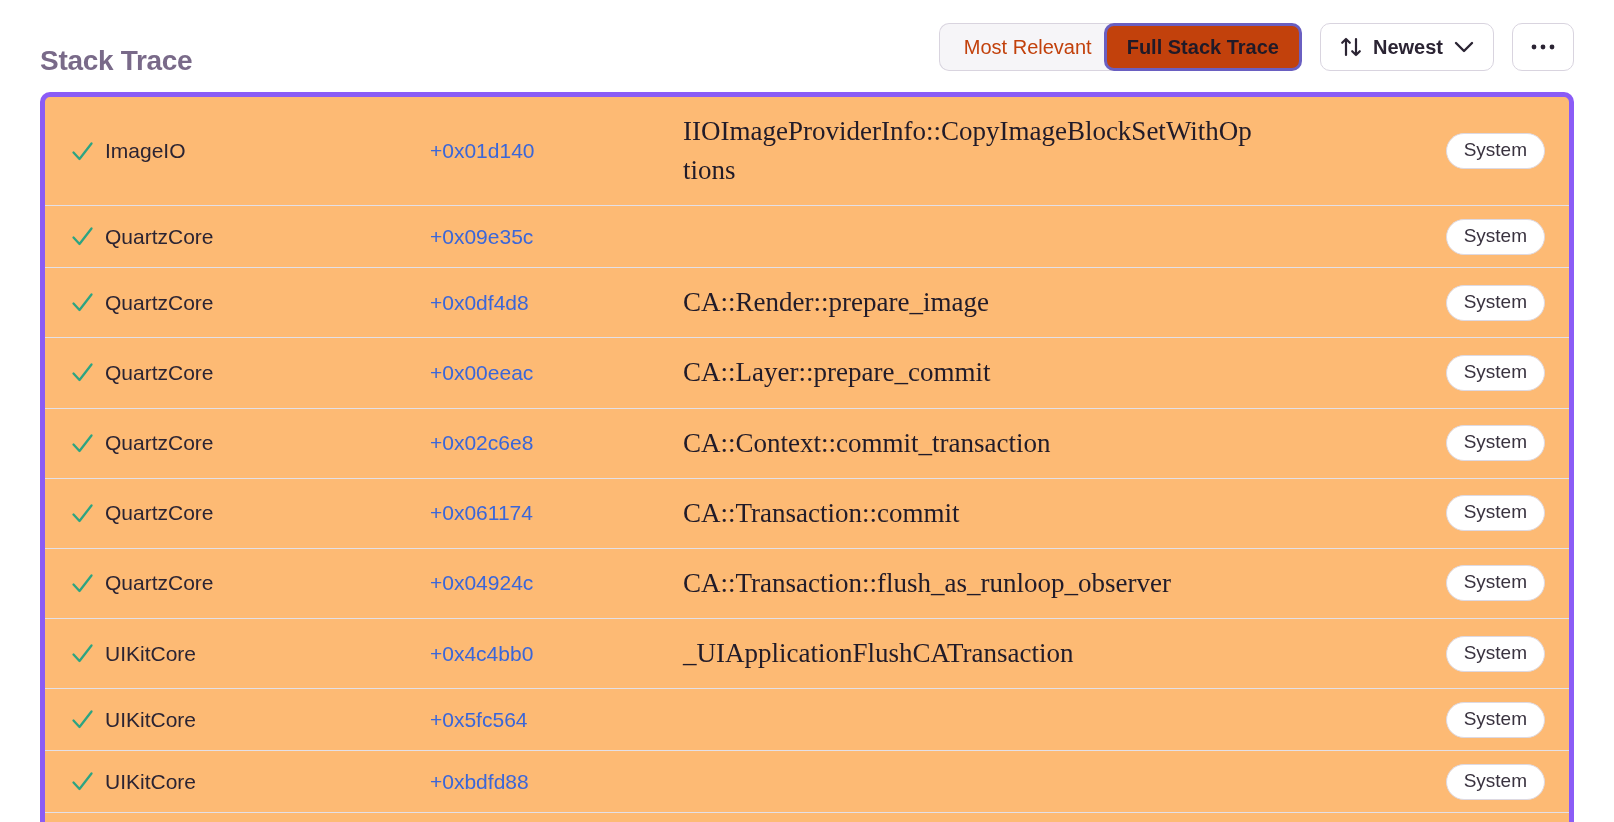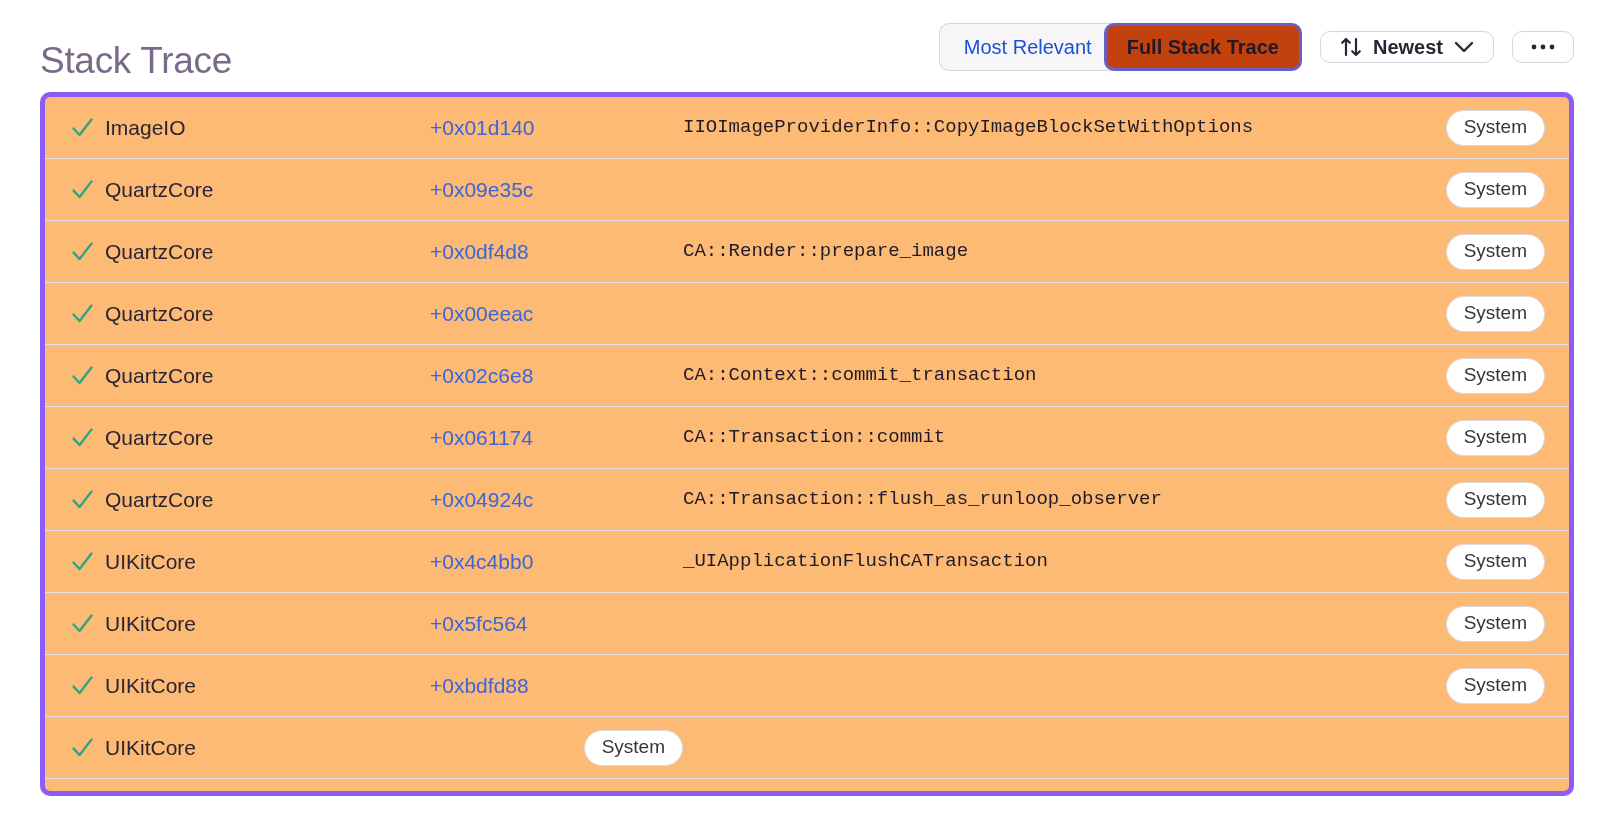--- a/index.html
+++ b/index.html
@@ -11,40 +11,40 @@
     overflow: hidden;
     color: #2b2433;
   }
 
   
   .header {
     display: flex; justify-content: space-between; align-items: center;
     padding: 0 40px; margin-top: 22px; height: 50px;
   }
   .page-title {
-    font-size: 37px; font-weight: 400; color: #796a89; letter-spacing: -0.3px; margin-top: 28px;
+    font-size: 28px; font-weight: 700; color: #796a89; letter-spacing: -0.3px; margin-top: 28px;
   }
   .controls { display: flex; align-items: center; gap: 18px; }
 
   .seg { display: flex; align-items: center; }
   .seg-btn {
-    font-size: 20px; color: #1d4ed8; background: #f6f5f8;
+    font-size: 20px; color: #c2410c; background: #f6f5f8;
     border: 1px solid #d9d4df; border-right: none;
     border-radius: 10px 0 0 10px;
     height: 48px; line-height: 46px; padding: 0 24px;
     cursor: pointer; white-space: nowrap;
   }
   .seg-btn.active {
     background: #c2410c; border: 3px solid #6a5fc1; border-radius: 10px;
     font-weight: 700; color: #201a28;
     line-height: 42px; padding: 0 20px; margin-left: -12px; position: relative; z-index: 1;
   }
 
   .sort-btn, .more-btn {
-    height: 32px; background: #ffffff; border: 1px solid #d9d4df;
+    height: 48px; background: #ffffff; border: 1px solid #d9d4df;
     border-radius: 10px; display: flex; align-items: center; cursor: pointer;
   }
   .sort-btn { padding: 0 18px; gap: 10px; }
   .sort-label { font-size: 20px; font-weight: 700; color: #2b2433; }
   .more-btn { padding: 0 17px; }
   .icon svg { display: block; }
 
   
   .trace-card {
     margin: 20px 40px 0 40px;
@@ -59,22 +59,22 @@
     align-items: center;
     min-height: 62px;
     padding: 0 24px;
     border-bottom: 1px solid #e3e0e7;
     cursor: pointer;
   }
   .check { display: flex; align-items: center; }
   .module { font-size: 21px; color: #2b2433; }
   .address { font-size: 21px; color: #3a66d9; text-decoration: none; }
   .fn {
-    font-family: Liberation Mono, monospace;
-    font-size: 19px; color: #211b29; line-height: 1.45;
+    font-family: Liberation Serif, serif;
+    font-size: 27px; color: #211b29; line-height: 1.45;
     max-width: 574px; word-break: break-all;
     padding: 15px 0;
   }
   .badge {
     justify-self: end;
     font-size: 19px; color: #39323f;
     background: #ffffff; border: 1px solid #ddd9e2;
     border-radius: 999px; padding: 5px 17px 7px 17px;
     white-space: nowrap;
   }
@@ -160,20 +160,21 @@
       </div>
 
       <div class="frame-row">
         <span class="check">
           <svg width="27" height="27" viewBox="0 0 27 27">
             <path d="M4.5 14.5 L10.5 21 L22.5 5.5" stroke="#2ca482" stroke-width="2.3" fill="none" stroke-linecap="round" stroke-linejoin="round"></path>
           </svg>
         </span>
         <span class="module">QuartzCore</span>
         <a class="address" href="#">+0x00eeac</a>
+        <span class="fn">CA::Layer::prepare_commit</span>
         <span class="badge">System</span>
       </div>
 
       <div class="frame-row">
         <span class="check">
           <svg width="27" height="27" viewBox="0 0 27 27">
             <path d="M4.5 14.5 L10.5 21 L22.5 5.5" stroke="#2ca482" stroke-width="2.3" fill="none" stroke-linecap="round" stroke-linejoin="round"></path>
           </svg>
         </span>
         <span class="module">QuartzCore</span>

